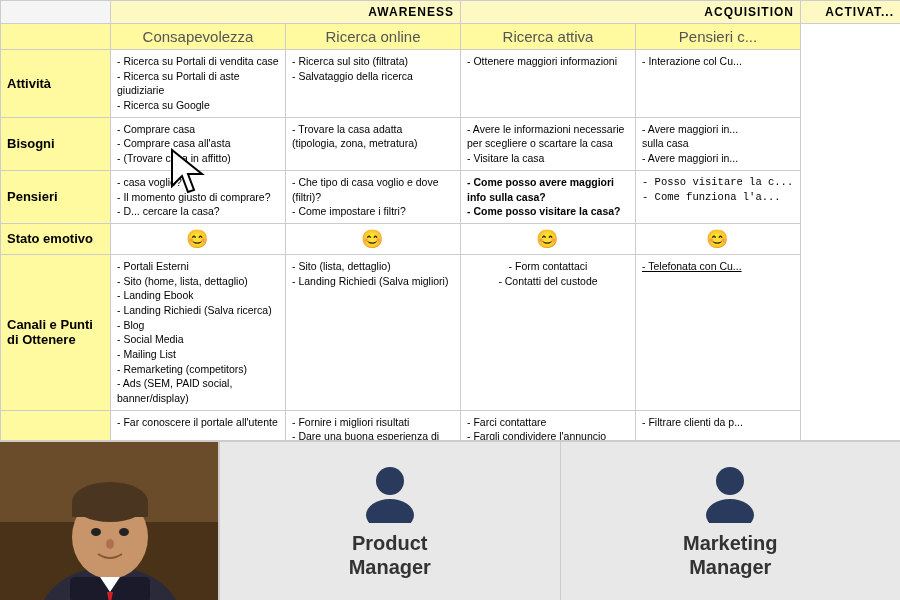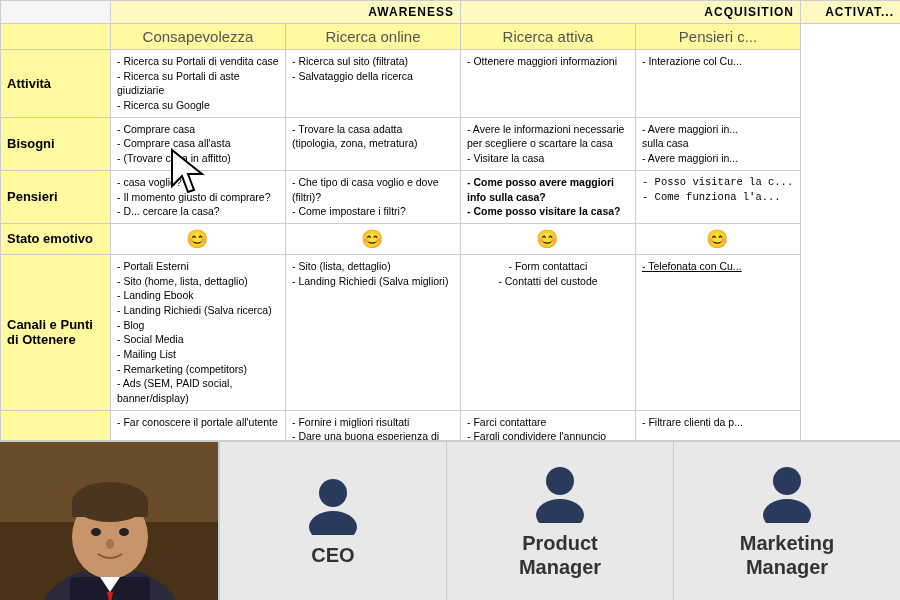--- a/index.html
+++ b/index.html
@@ -276,27 +276,20 @@
 
         <rect x="70" y="135" width="80" height="25" rx="5" fill="#1a1a2a"></rect>
 
         <polygon points="100,135 110,150 120,135" fill="white"></polygon>
 
         <polygon points="107,150 110,165 113,150" fill="#cc2222"></polygon>
       </svg>
     </div>
   </div>
 
-  <div class="person-card">
-    <svg class="person-icon" viewBox="0 0 60 60" xmlns="http://www.w3.org/2000/svg">
-      <circle cx="30" cy="18" r="14" fill="#2a3a5c"></circle>
-      <ellipse cx="30" cy="52" rx="24" ry="16" fill="#2a3a5c"></ellipse>
-    </svg>
-    <span class="person-label">CEO</span>
-  </div>
 
   <div class="person-card">
     <svg class="person-icon" viewBox="0 0 60 60" xmlns="http://www.w3.org/2000/svg">
       <circle cx="30" cy="18" r="14" fill="#2a3a5c"></circle>
       <ellipse cx="30" cy="52" rx="24" ry="16" fill="#2a3a5c"></ellipse>
     </svg>
     <span class="person-label" style="white-space:pre-line;">Product
 Manager</span>
   </div>
 

